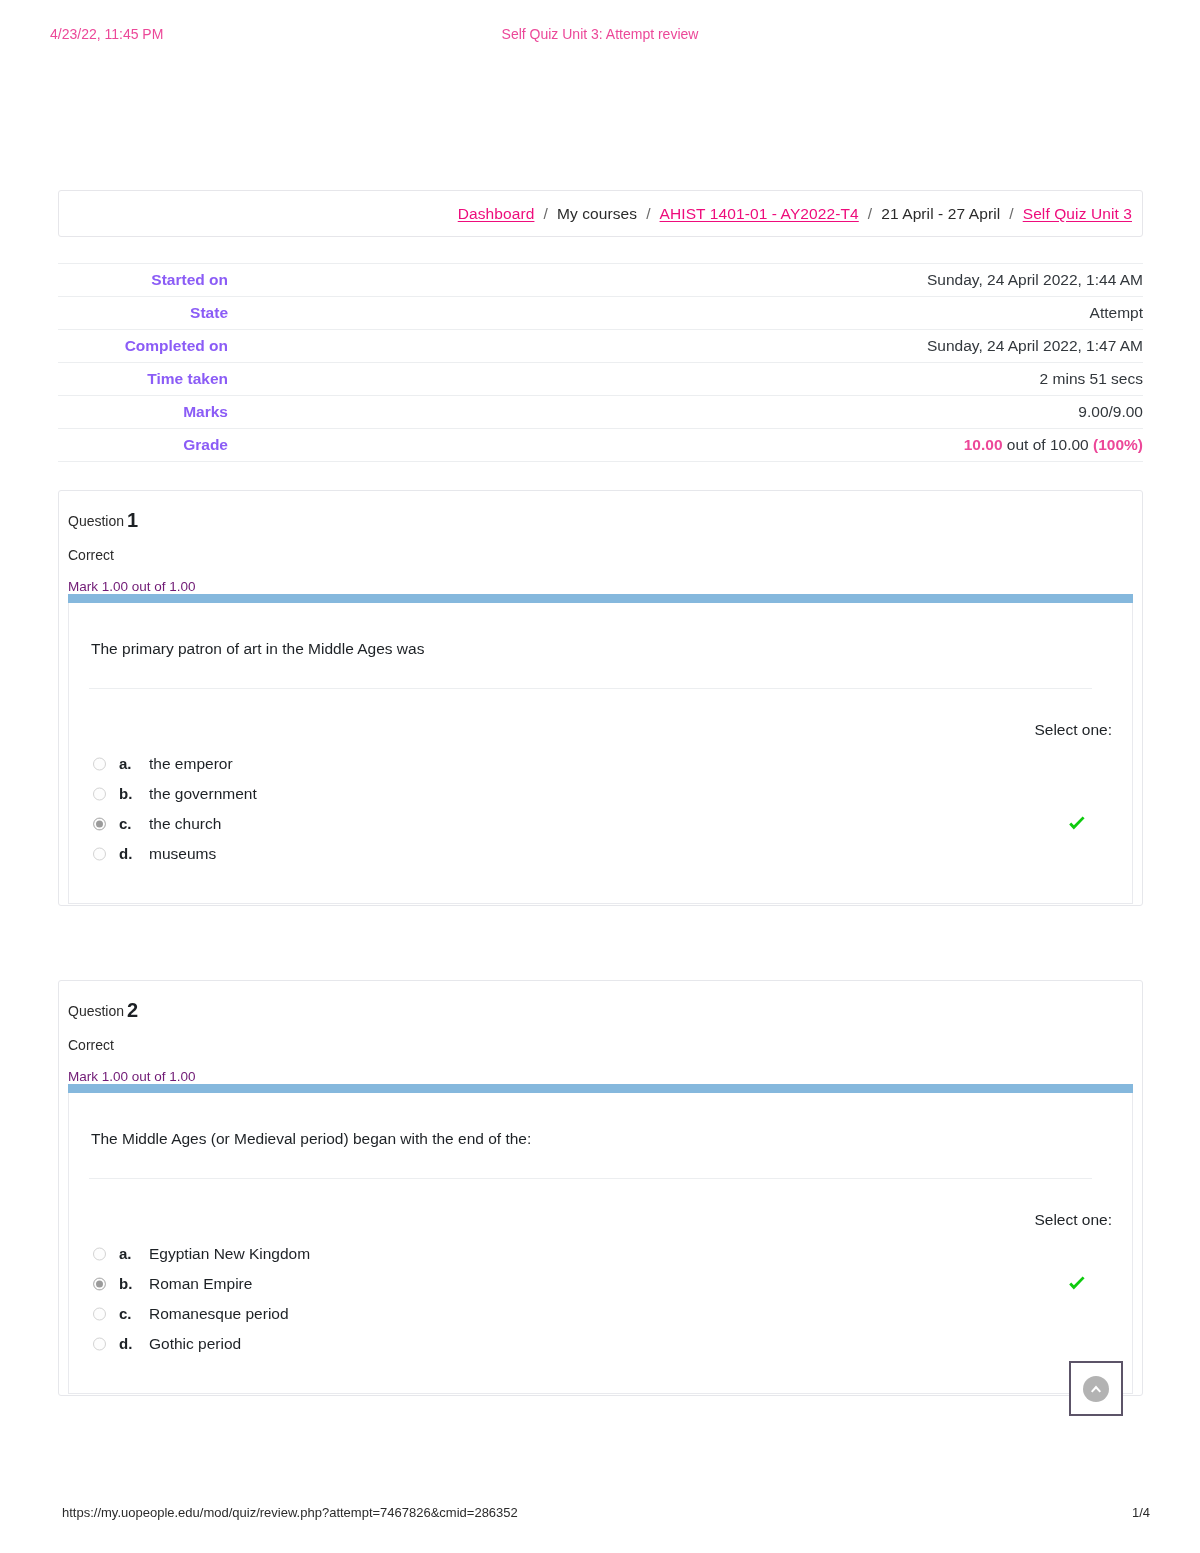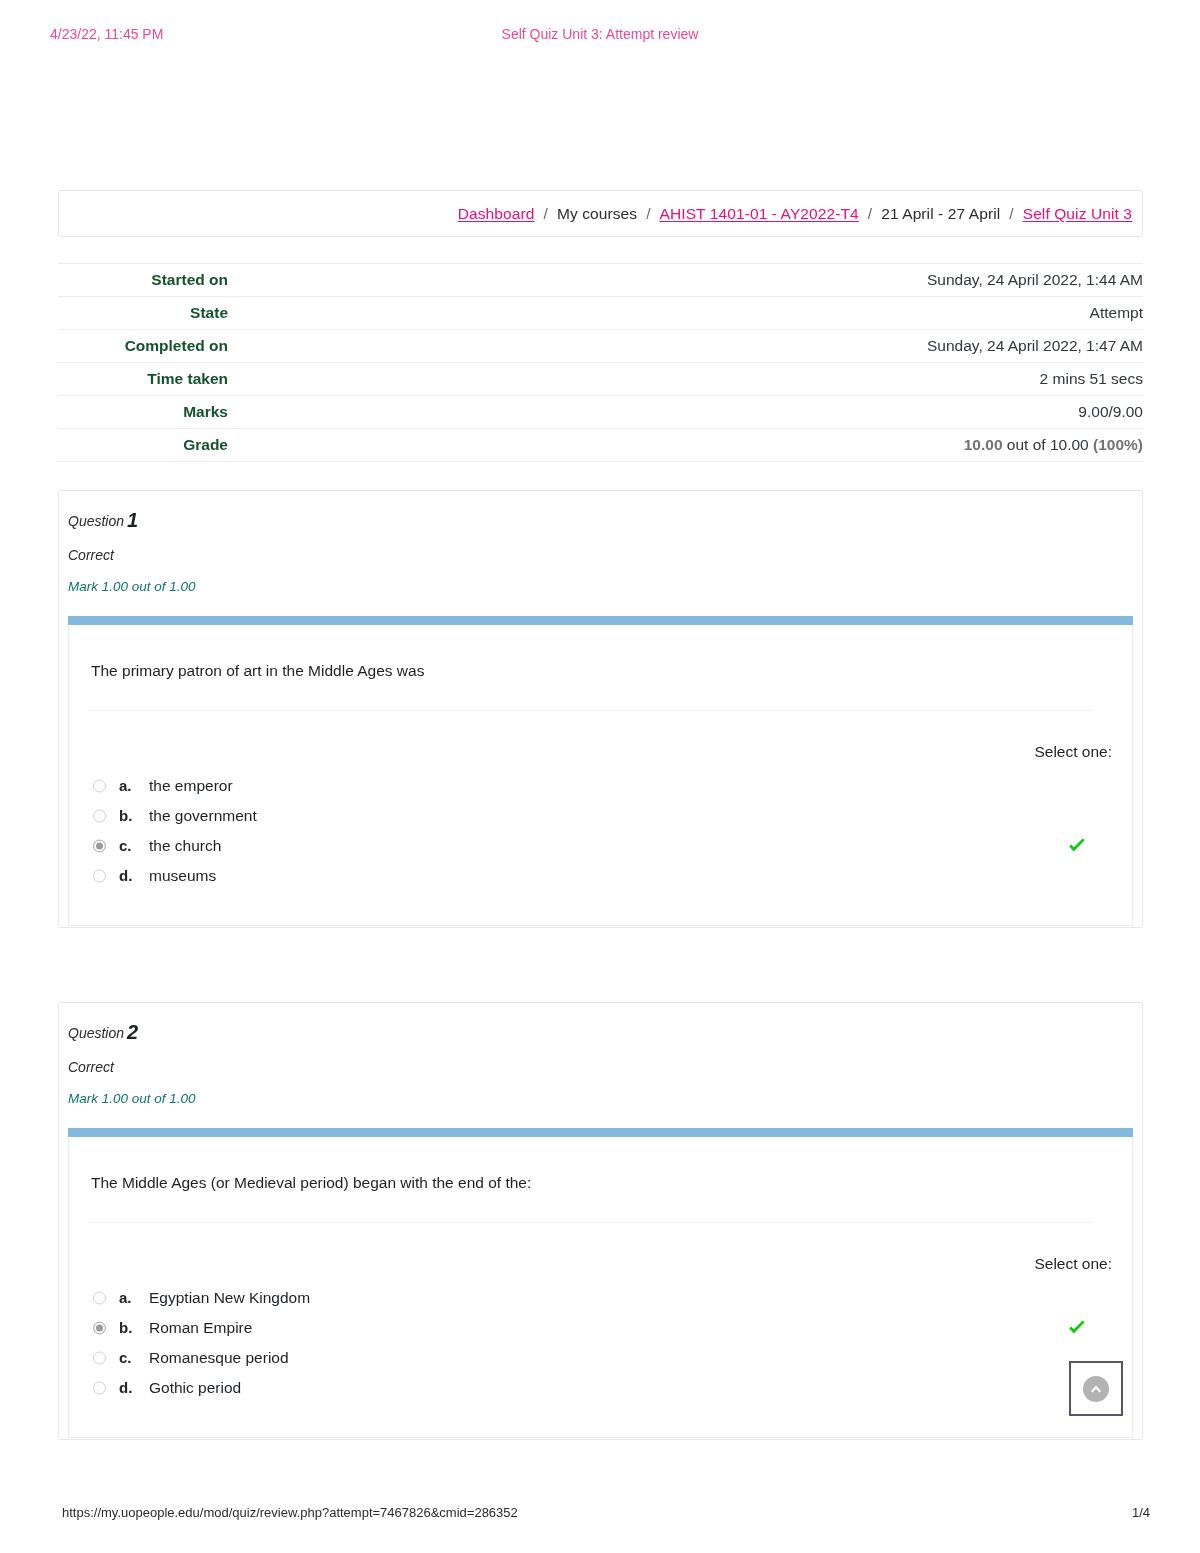--- a/index.html
+++ b/index.html
@@ -86,47 +86,46 @@
     margin-top: 26px;
     width: 100%;
     border-collapse: collapse;
     font-size: 15.5px;
   }
   .summary tr { border-top: 1px solid #eceef0; }
   .summary tr:last-child { border-bottom: 1px solid #eceef0; }
   .summary th {
     text-align: right;
     font-weight: bold;
-    color: #14532d;
+    color: #8b5cf6;
     padding: 7px 10px 7px 0;
     width: 180px;
     white-space: nowrap;
     vertical-align: top;
   }
   .summary td {
     text-align: right;
     font-weight: normal;
     color: #32373c;
     padding: 7px 0 7px 0;
     vertical-align: top;
   }
-  .summary td b { font-weight: bold; color: #737373; }
+  .summary td b { font-weight: bold; color: #ec4899; }
 
   
   .qcard {
     margin-top: 28px;
     border: 1px solid #e6e7eb;
     border-radius: 3px;
     background: #fff;
     padding: 0;
     position: relative;
   }
   .qinfo {
-    padding: 18px 16px 22px 9px;
-    font-style: italic;
+    padding: 18px 16px 0 9px;
   }
   .qinfo .qnum {
     font-size: 14px;
     color: #2b2b2b;
     line-height: 1.1;
     margin-bottom: 16px;
   }
   .qinfo .qnum .num {
     font-size: 20px;
     font-weight: bold;
@@ -134,21 +133,21 @@
     margin-left: 3px;
     vertical-align: -1px;
   }
   .qinfo .qstate {
     font-size: 14px;
     color: #2b2b2b;
     margin-bottom: 16px;
   }
   .qinfo .qgrade {
     font-size: 13.5px;
-    color: #0f766e;
+    color: #701a75;
   }
   .qbar {
     height: 9px;
     background: #85b8dd;
     margin: 0 9px 0 9px;
   }
   .qbody {
     border: 1px solid #e9eaee;
     border-top: none;
     margin: 0 9px 1px 9px;

